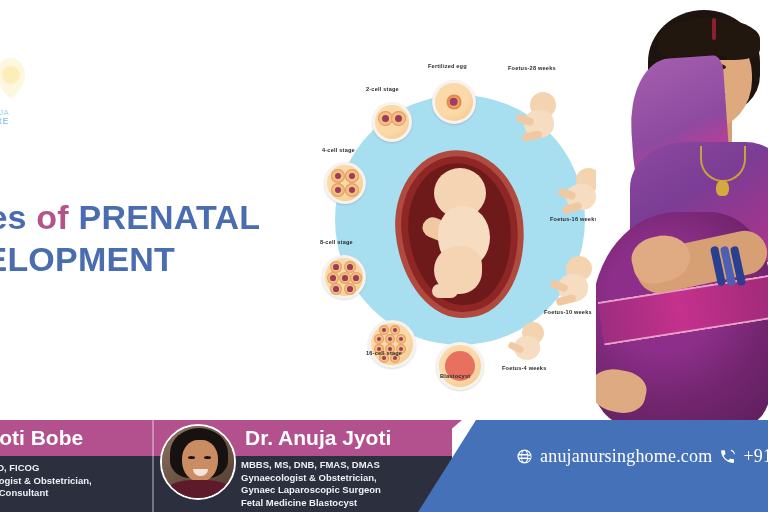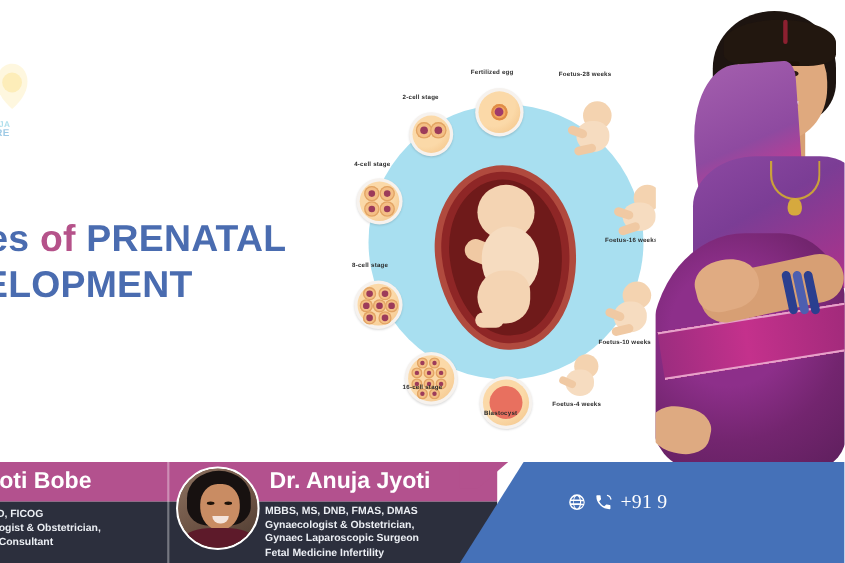--- a/index.html
+++ b/index.html
@@ -388,30 +388,31 @@
     <div class="av-eye r"></div>
     <div class="av-smile"></div>
     <div class="av-top"></div>
   </div>
 
   <div class="doc">
     <div class="doc-name" style="left:245px; top:420px;">Dr. Anuja Jyoti</div>
     <div class="doc-cred" style="left:241px; top:459px;">MBBS, MS, DNB, FMAS, DMAS</div>
     <div class="doc-cred" style="left:241px; top:471.5px;">Gynaecologist &amp; Obstetrician,</div>
     <div class="doc-cred" style="left:241px; top:484px;">Gynaec Laparoscopic Surgeon</div>
-    <div class="doc-cred" style="left:241px; top:496.5px;">Fetal Medicine Infertility</div>
+    <div class="doc-cred" style="left:241px; top:496.5px;">Fetal Medicine Blastocyst</div>
   </div>
 
   <div class="contact">
     <div class="contact-inner">
       <span class="c-ico">
         <svg viewBox="0 0 24 24" aria-hidden="true">
           <path d="M12 2a10 10 0 1 0 0 20 10 10 0 0 0 0-20zm0 2c1.5 0 2.9 1.9 3.5 4.5h-7C9.1 5.9 10.5 4 12 4zM7.4 8.5H4.6A8.1 8.1 0 0 1 9 4.6c-.7 1-1.3 2.3-1.6 3.9zM4.1 10.5h3.1a19 19 0 0 0 0 3H4.1a8 8 0 0 1 0-3zm.5 5h2.8c.3 1.6.9 2.9 1.6 3.9a8.1 8.1 0 0 1-4.4-3.9zM12 20c-1.5 0-2.9-1.9-3.5-4.5h7C14.9 18.1 13.5 20 12 20zm3.9-6.5H8.1a17 17 0 0 1 0-3h7.8a17 17 0 0 1 0 3zm-.5 6.4c.7-1 1.3-2.3 1.6-3.9h2.8a8.1 8.1 0 0 1-4.4 3.9zm1.9-5.9a19 19 0 0 0 0-3h3.1a8 8 0 0 1 0 3h-3.1zm-.3-5c-.3-1.6-.9-2.9-1.6-3.9a8.1 8.1 0 0 1 4.4 3.9h-2.8z"></path>
         </svg>
       </span>
+      <span class="c-txt">anujanursinghome.com</span>
       <span class="c-ico">
         <svg viewBox="0 0 24 24" aria-hidden="true">
           <path d="M6.6 10.8c1.4 2.8 3.8 5.1 6.6 6.6l2.2-2.2c.3-.3.7-.4 1-.2 1.2.4 2.4.6 3.7.6.6 0 1 .4 1 1V20c0 .6-.4 1-1 1A17 17 0 0 1 3 4c0-.6.4-1 1-1h3.5c.6 0 1 .4 1 1 0 1.3.2 2.5.6 3.7.1.4 0 .8-.2 1l-2.3 2.1z"></path>
           <path d="M16.5 3.2a.8.8 0 0 1 .9-.6 6.6 6.6 0 0 1 5 5 .8.8 0 1 1-1.5.3 5 5 0 0 0-3.8-3.8.8.8 0 0 1-.6-.9z"></path>
         </svg>
       </span>
       <span class="c-txt">+91  9</span>
     </div>
   </div>
   <div class="contact-accent"></div>

